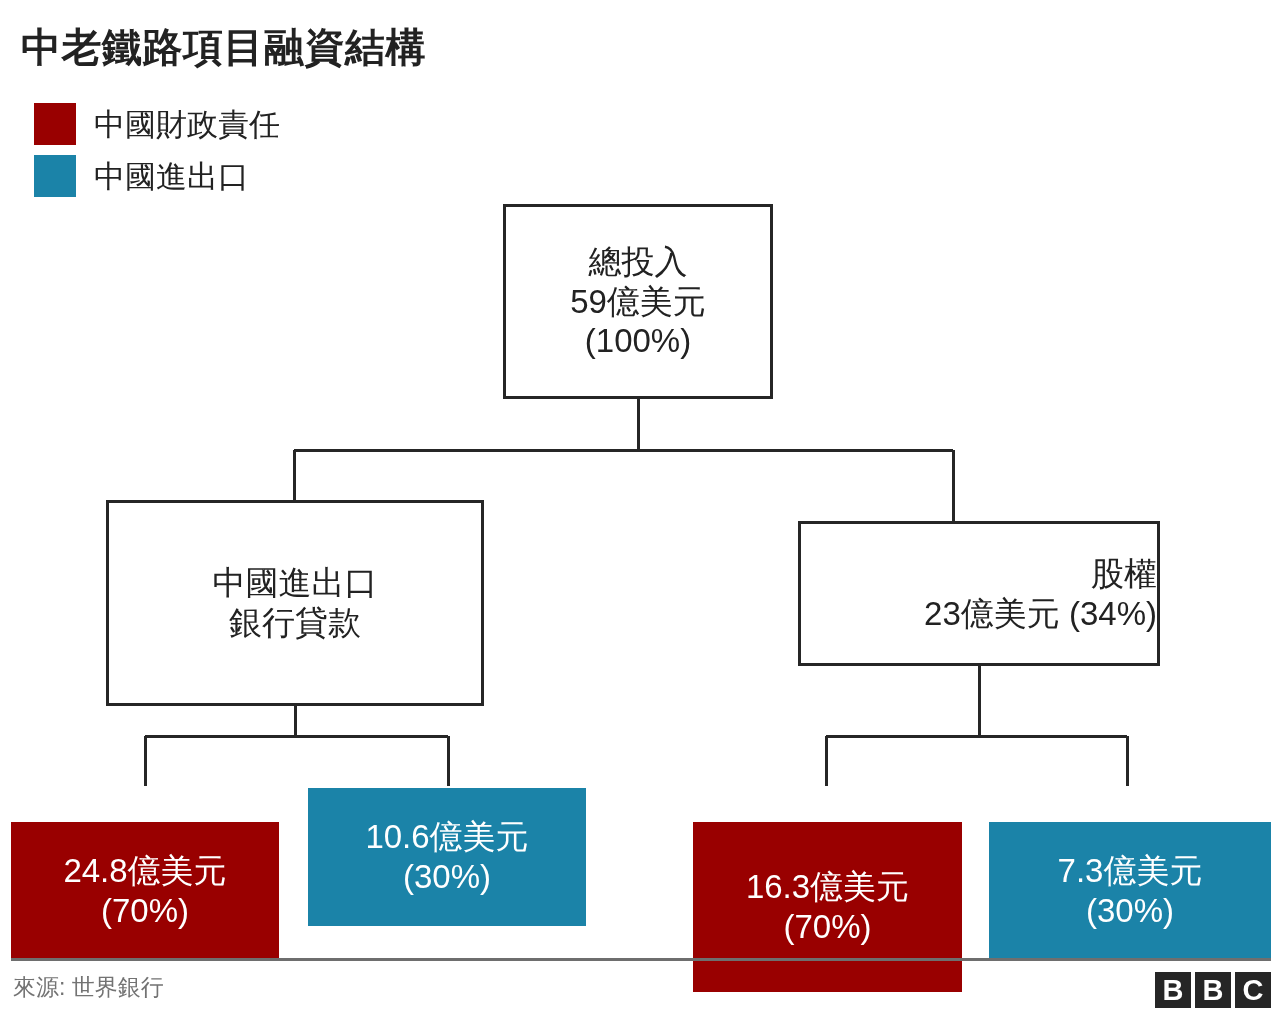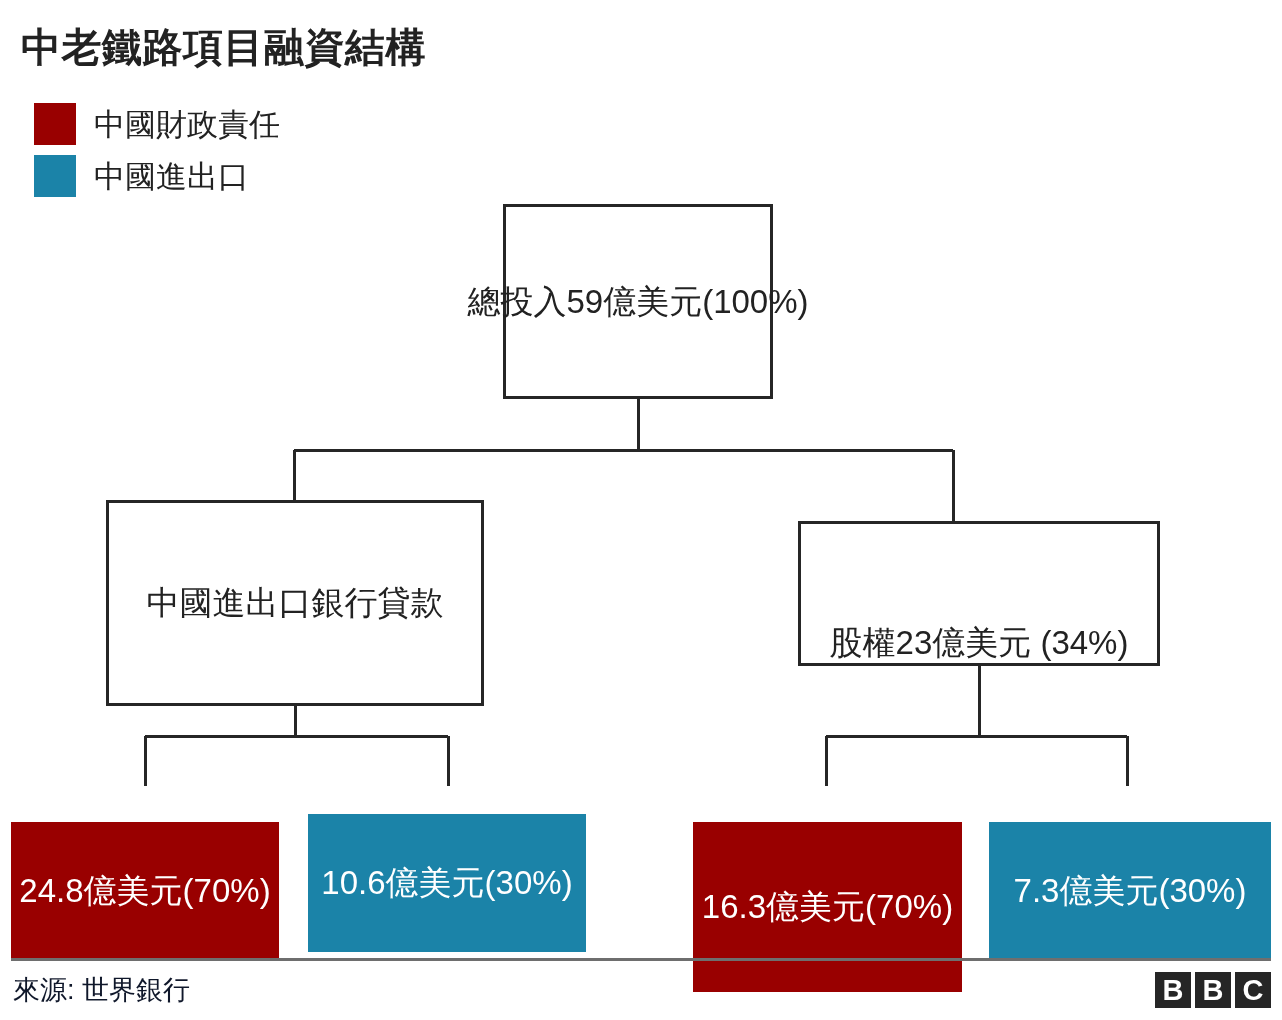--- a/index.html
+++ b/index.html
@@ -69,21 +69,21 @@
     width: 1282px;
     height: 1020px;
     pointer-events: none;
   }
 
   
   .node {
     position: absolute;
     box-sizing: border-box;
     display: flex;
-    flex-direction: row;
+    flex-direction: column;
     align-items: center;
     justify-content: center;
     text-align: center;
   }
   .node.outline {
     border: 3px solid #262626;
     background: #ffffff;
     color: #222222;
   }
   .node.filled {
@@ -101,39 +101,39 @@
   .node-top .line { font-size: 33px; }
 
   .node-mid-left { left: 106px; top: 500px; width: 378px; height: 206px; }
   .node-mid-left .line { font-size: 33px; }
 
   .node-mid-right { left: 798px; top: 521px; width: 362px; height: 145px; align-items: flex-end; }
   .node-mid-right .line { font-size: 33px; }
 
   .node-leaf .line { font-size: 33px; }
   .leaf-1 { left: 11px;  top: 786px; width: 268px; height: 138px; }
-  .leaf-2 { left: 308px; top: 778px; width: 278px; height: 138px; }
+  .leaf-2 { left: 308px; top: 752px; width: 278px; height: 138px; }
   .leaf-3 { left: 693px; top: 786px; width: 269px; height: 170px; }
   .leaf-4 { left: 989px; top: 786px; width: 282px; height: 138px; align-items: center; }
 
   
   .footer-rule {
     position: absolute;
     left: 11px;
     top: 958px;
     width: 1260px;
     height: 3px;
     background: #6e6e6e;
   }
   .source {
     position: absolute;
     left: 13px;
     top: 972px;
-    font-size: 27px;
-    color: #0f172a;
+    font-size: 23px;
+    color: #737373;
     white-space: nowrap;
   }
   .bbc-logo {
     position: absolute;
     right: 11px;
     top: 972px;
     display: flex;
     gap: 4px;
   }
   .bbc-letter {

